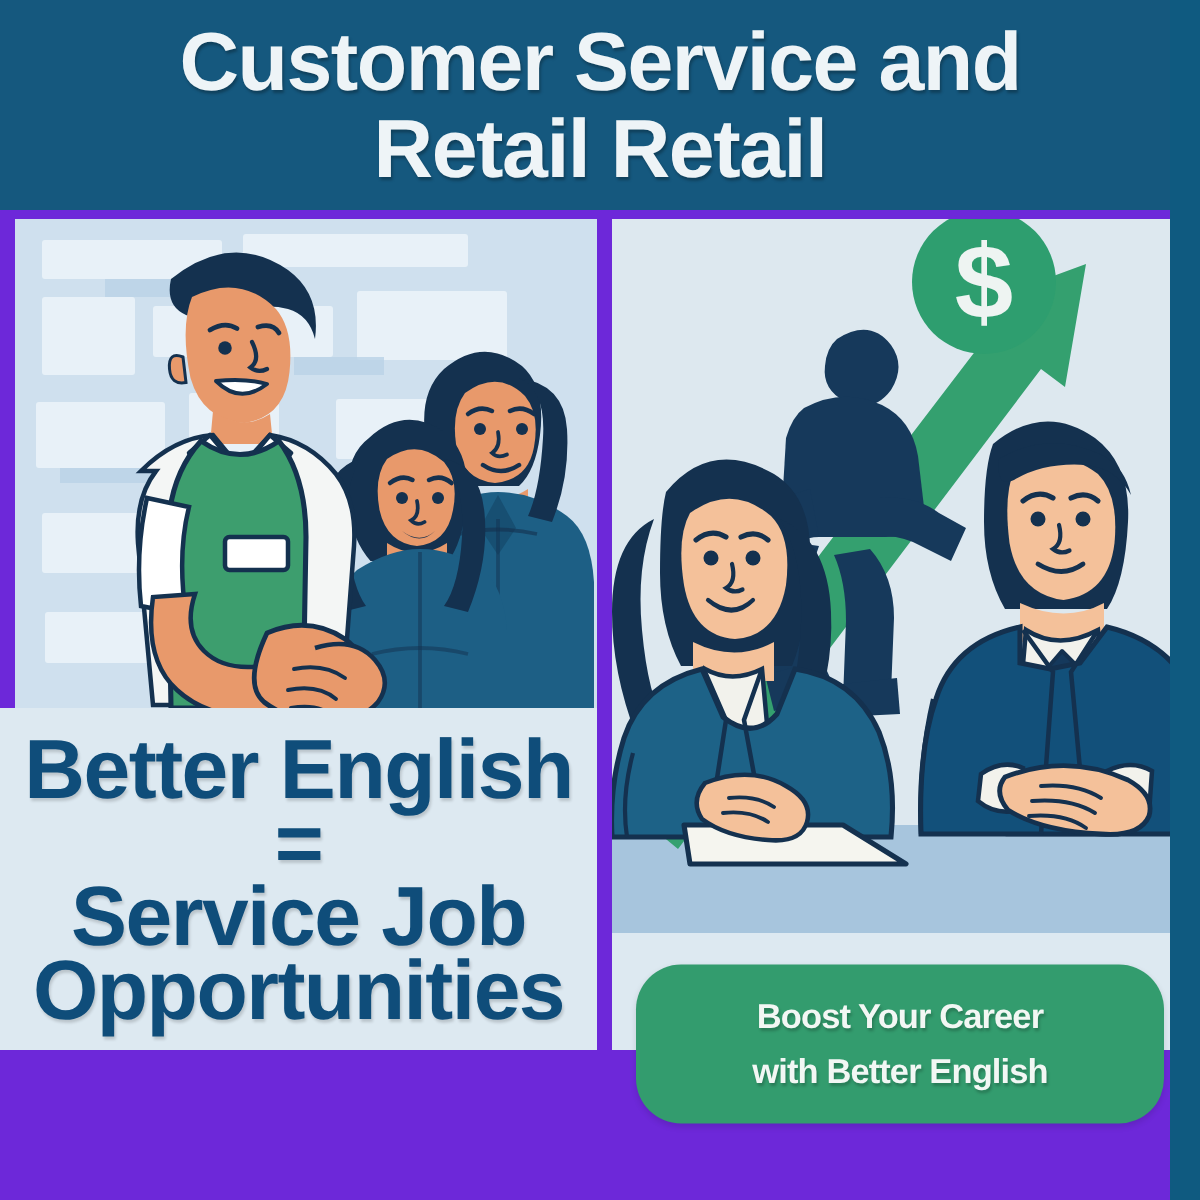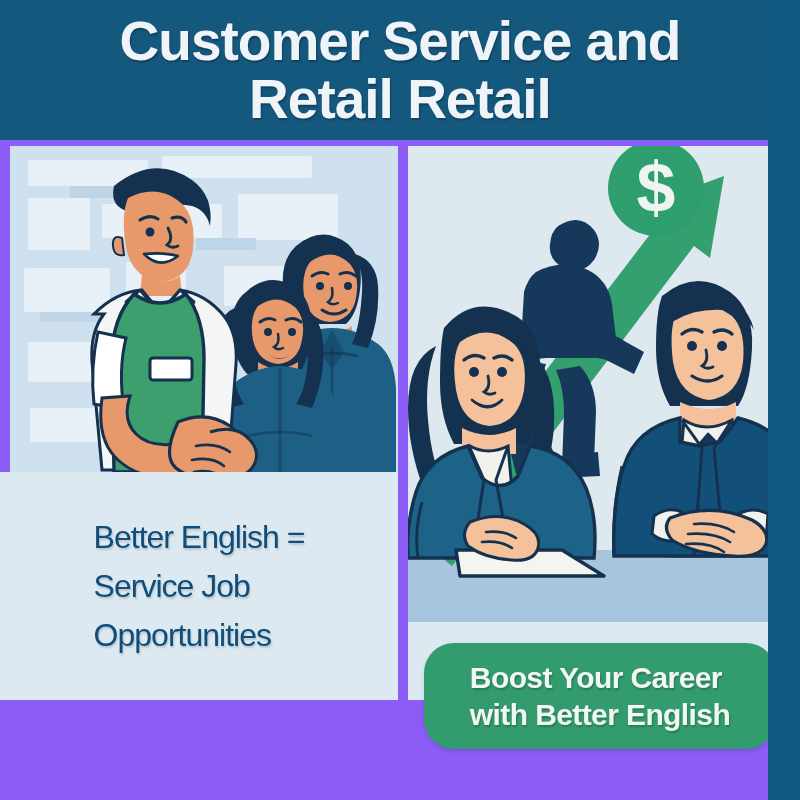--- a/index.html
+++ b/index.html
@@ -4,21 +4,21 @@
 <style>
   html,body{margin:0;padding:0;}
   body{
     width:800px;height:800px;
     font-family:"Liberation Sans","DejaVu Sans",sans-serif;
     background:#0f5a80;
     overflow:hidden;
   }
   #poster{
     position:relative;width:768px;height:800px;
-    background:#8b5cf6;overflow:hidden;
+    background:#6d28d9;overflow:hidden;padding-left:12px;
   }
 
   
   .header{
     position:absolute;left:0;top:0;width:800px;height:140px;
     background:#15587e;
     display:flex;flex-direction:column;align-items:center;justify-content:center;
   }
   .header .t-line{
     color:#eef4f7;font-weight:700;font-size:55px;line-height:58px;
@@ -31,41 +31,41 @@
   .panel-left{left:10px;top:146px;width:388px;height:326px;background:#cfe0ee;}
   .panel-right{left:408px;top:146px;width:384px;height:476px;background:#dde8ef;}
 
   
   .tagline-block{
     position:absolute;left:0;top:472px;width:398px;height:228px;
     background:#dde9f1;
     display:flex;align-items:center;justify-content:center;
   }
   .tagline{
-    color:#0f4d7a;font-weight:400;font-size:32px;line-height:49px;
-    text-align:left;letter-spacing:-1px;
+    color:#0f4d7a;font-weight:700;font-size:56px;line-height:49px;
+    text-align:center;letter-spacing:-1px;
     text-shadow:1px 2px 2px rgba(0,0,0,.16);
     padding:0 10px;
   }
 
   
   .cta-strip{
     position:absolute;left:408px;top:622px;width:384px;height:78px;background:#dde9f1;
   }
 
   
   .cta{
     position:absolute;left:424px;top:643px;width:352px;height:106px;
     background:#339c6e;border-radius:30px;
     display:flex;align-items:center;justify-content:center;
     box-shadow:0 2px 4px rgba(0,0,0,.12);
   }
   .cta .c-line{
-    color:#f2f7f4;font-weight:700;font-size:30px;line-height:37px;
-    text-align:left;letter-spacing:-.6px;white-space:nowrap;
+    color:#f2f7f4;font-weight:700;font-size:23px;line-height:37px;
+    text-align:center;letter-spacing:-.6px;white-space:nowrap;
     text-shadow:1px 2px 2px rgba(0,0,0,.22);
   }
 
   svg{display:block;}
 </style>
 </head>
 <body>
 
 <div id="poster">
 

